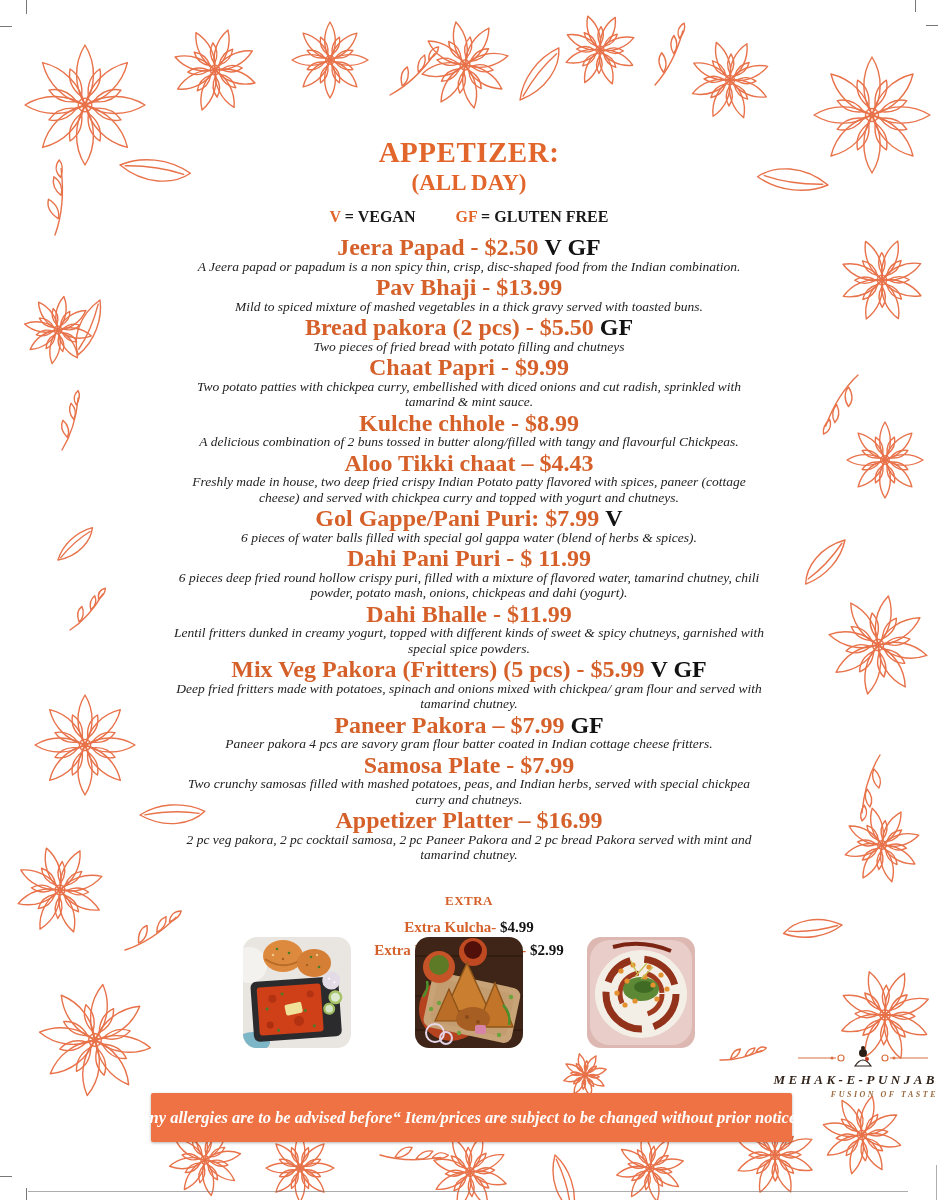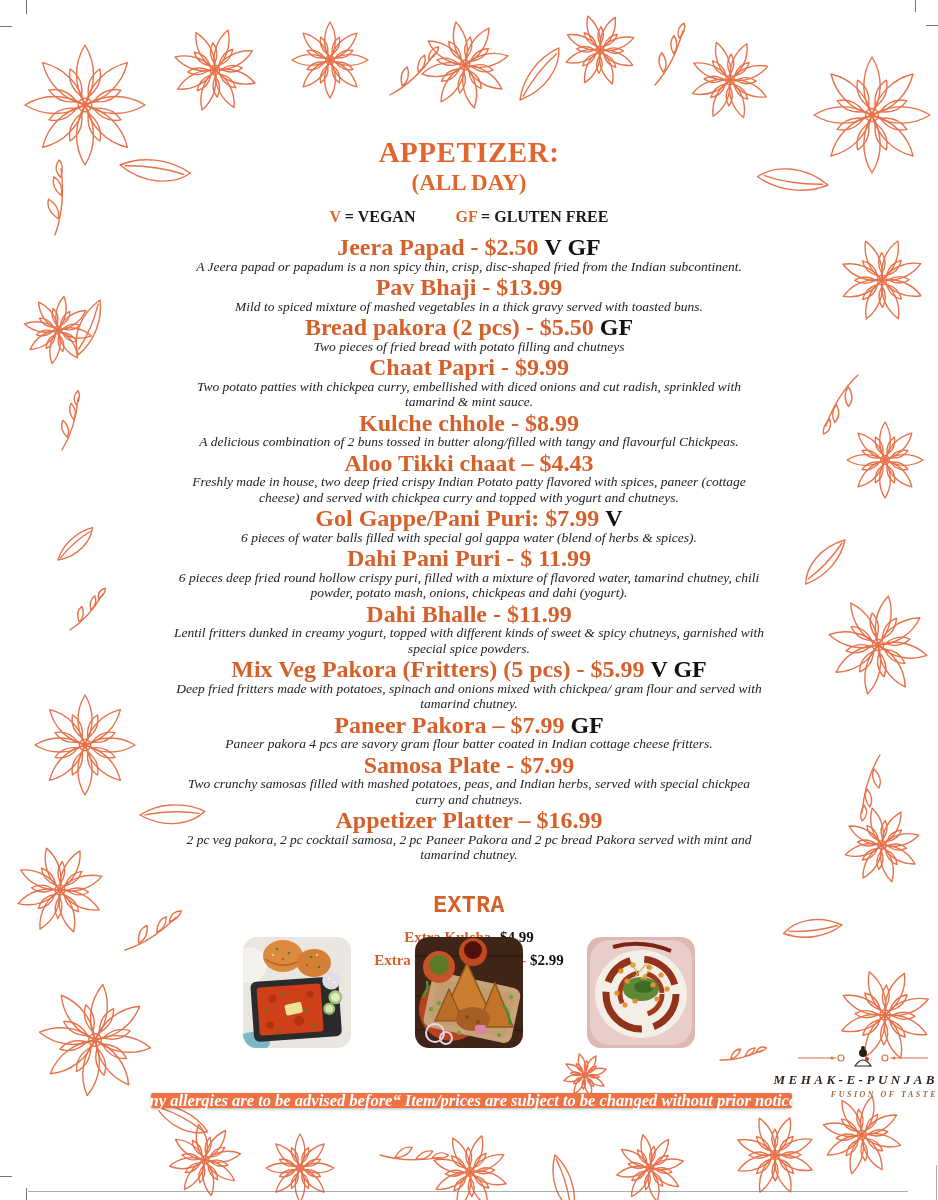--- a/index.html
+++ b/index.html
@@ -16,33 +16,33 @@
   .legend .acc{color:var(--accent);}
   .legend .gf-group{margin-left:36px;}
 
   .items{margin-top:11px;}
   .item{margin:0 0 3px 0;}
   .item-title{margin:0;font-size:24px;line-height:21.5px;font-weight:bold;color:var(--accent2);}
   .item-title .badges{color:#121212;margin-left:6px;}
   .desc{margin:0 auto;font-style:italic;font-size:13.5px;line-height:15.5px;color:#222;max-width:592px;}
 
   .extra{margin-top:30px;}
-  .extra-heading{margin:0 0 7px 0;font-size:23px;font-weight:bold;color:var(--accent2);letter-spacing:.5px;font-family:Liberation Mono, monospace;}
+  .extra-heading{margin:0 0 7px 0;font-size:13px;font-weight:bold;color:var(--accent2);letter-spacing:.5px;}
   .extra-line{font-weight:bold;font-size:15px;line-height:23px;}
   .xn{color:var(--accent2);} .xp{color:#121212;}
 
   .photos{position:absolute;top:937px;left:0;width:938px;display:flex;justify-content:center;gap:64px;z-index:2;}
   .photo{width:108px;height:111px;border-radius:14px;overflow:hidden;margin:0;}
   .photo svg{display:block;}
 
   .logo{position:absolute;top:1044px;left:0;width:938px;text-align:right;z-index:2;font-style:italic;}
   .logo-name{font-size:13px;letter-spacing:3.5px;color:#33251b;margin-top:0;font-weight:bold;}
   .logo-tag{font-size:8px;letter-spacing:2.5px;color:#9a6a40;margin-top:2px;font-weight:bold;}
 
-  .footer-bar{position:absolute;left:151px;top:1093px;width:641px;height:15px;background:var(--footerbg);
+  .footer-bar{position:absolute;left:151px;top:1093px;width:641px;height:49px;background:var(--footerbg);
               z-index:3;display:flex;align-items:center;justify-content:center;border-radius:2px;
               box-shadow:0 1px 3px rgba(0,0,0,.3);}
   .footer-bar span{color:#fff;font-style:italic;font-weight:bold;font-size:16.5px;white-space:nowrap;}
 </style>
 </head>
 <body>
 
 <div class="page">
 
   <svg class="deco" width="938" height="1200" viewBox="0 0 938 1200" stroke="#E8724A" fill="none" stroke-width="1.4" stroke-linejoin="round" stroke-linecap="round">
@@ -147,21 +147,21 @@
       <span>= VEGAN</span>
       <span class="gf-group">
         <span class="acc">GF</span>
         <span>= GLUTEN FREE</span>
       </span>
     </div>
 
     <div class="items">
         <div class="item">
           <h3 class="item-title"><span>Jeera Papad - $2.50</span><span class="badges">V GF</span></h3>
-          <p class="desc">A Jeera papad or papadum is a non spicy thin, crisp, disc-shaped fried from the Indian subcontinent.</p>
+          <p class="desc">A Jeera papad or papadum is a non spicy thin, crisp, disc-shaped food from the Indian combination.</p>
         </div>
         <div class="item">
           <h3 class="item-title"><span>Pav Bhaji - $13.99</span></h3>
           <p class="desc">Mild to spiced mixture of mashed vegetables in a thick gravy served with toasted buns.</p>
         </div>
         <div class="item">
           <h3 class="item-title"><span>Bread pakora (2 pcs) - $5.50</span><span class="badges">GF</span></h3>
           <p class="desc">Two pieces of fried bread with potato filling and chutneys</p>
         </div>
         <div class="item">

